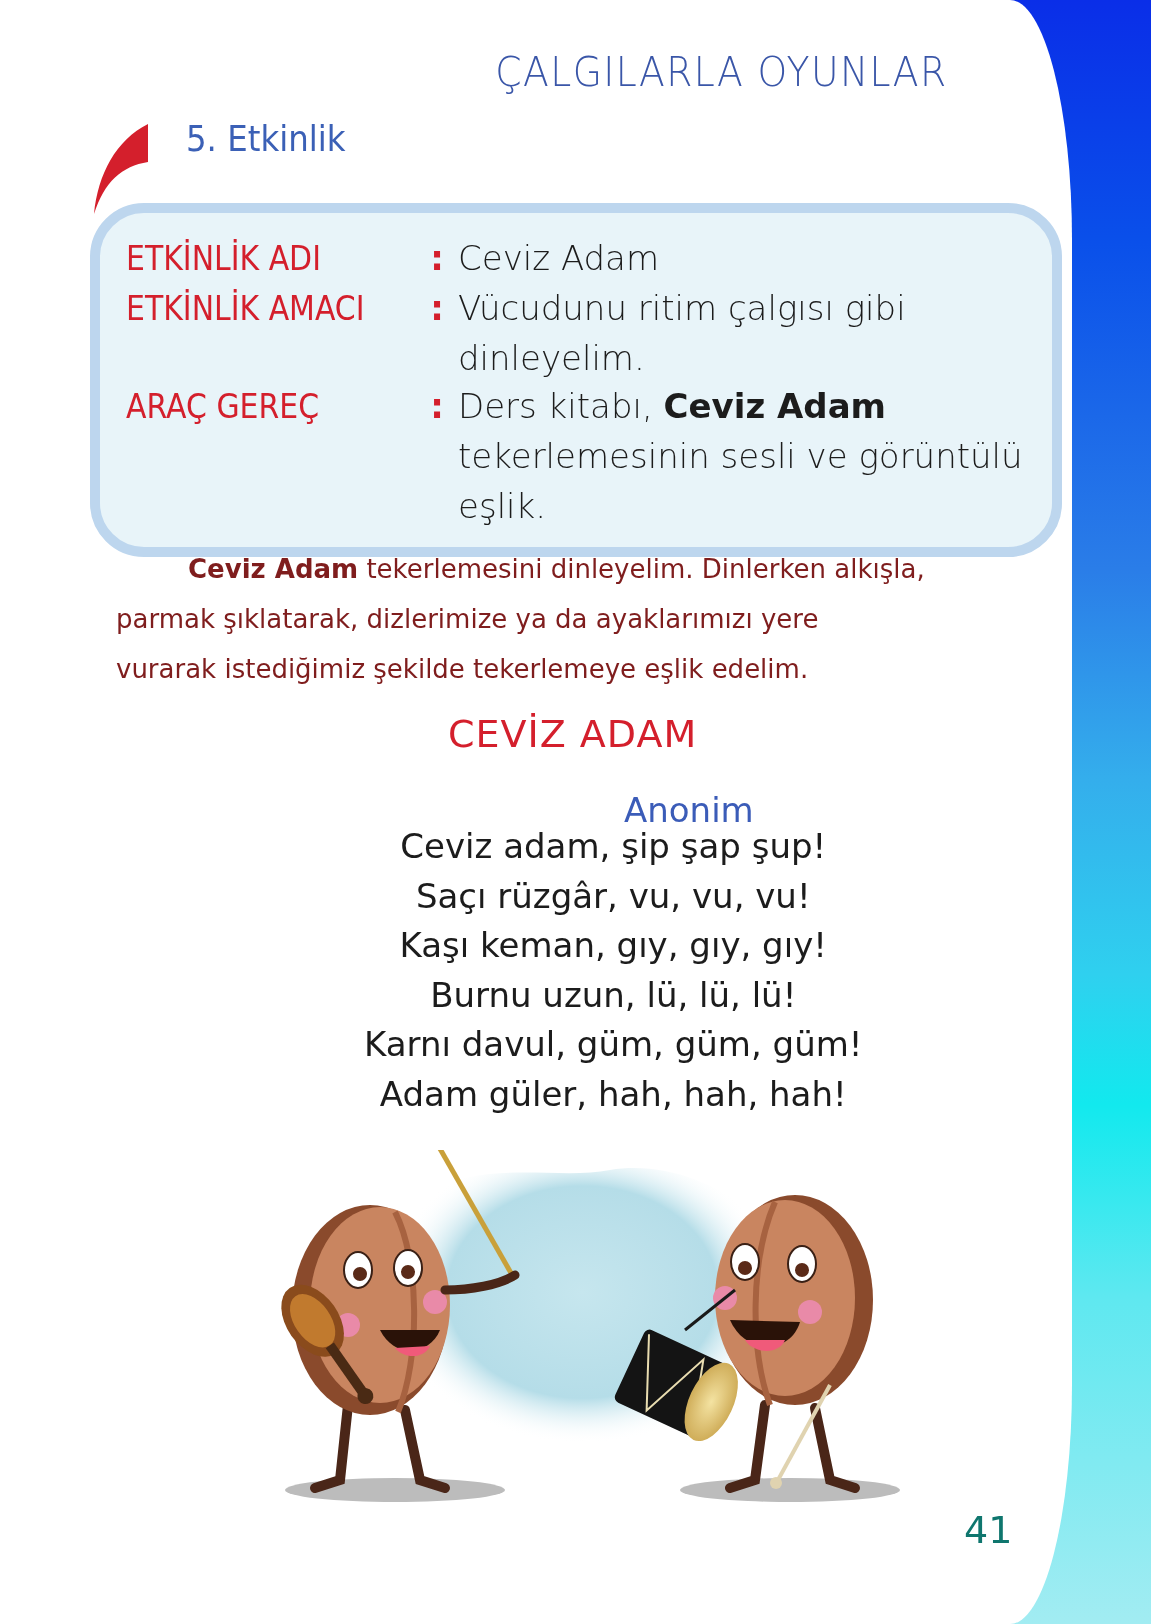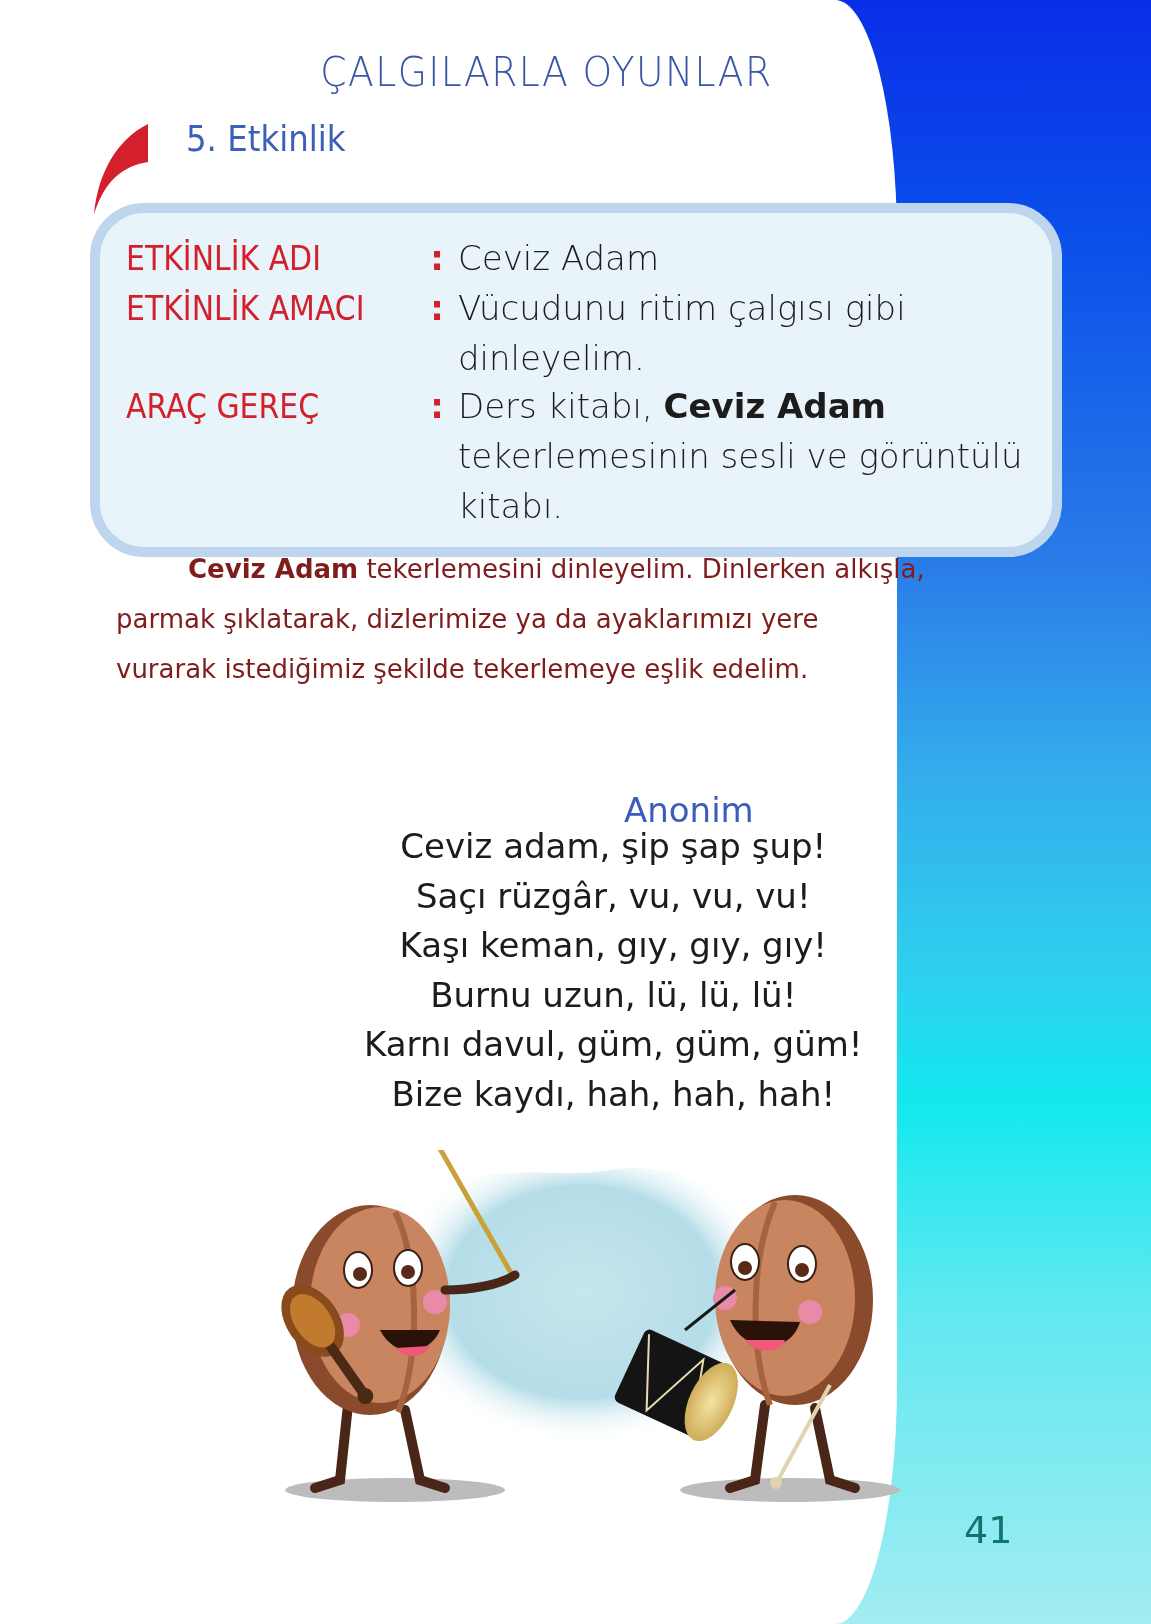--- a/index.html
+++ b/index.html
@@ -6,21 +6,21 @@
   html, body { width: 1151px; height: 1624px; overflow: hidden; }
   body {
     position: relative;
     background: linear-gradient(180deg, #0a2ee8 0%, #0a50ea 15%, #2a7de8 35%, #34aeec 48%, #2fd0ef 60%, #12e9ee 68%, #5fe8f0 80%, #a2ecf2 100%);
     font-family: "DejaVu Sans", sans-serif;
     color: #1b1b1b;
   }
   .page {
     position: absolute;
     left: 0; top: 0;
-    width: 897px; height: 1624px;
+    width: 1072px; height: 1624px;
     background: #ffffff;
     border-top-right-radius: 62px 240px;
     border-bottom-right-radius: 62px 240px;
   }
   .header-title {
     position: absolute;
     right: 124px; top: 48px;
     font-family: "DejaVu Sans", sans-serif;
     font-weight: 300;
     font-size: 41px;
@@ -155,40 +155,41 @@
         <span>Vücudunu ritim çalgısı gibi</span>
         <span>dinleyelim.</span>
       </div>
     </div>
     <div class="info-row" style="top: 168px;">
       <div class="info-label">ARAÇ GEREÇ</div>
       <div class="info-colon">:</div>
       <div class="info-value">
         <span><i style="font-style:normal">Ders kitabı, </i><b class="bold">Ceviz Adam</b></span>
         <span>tekerlemesinin sesli ve görüntülü</span>
-        <span>kitabı.</span>
+        <span>eşlik.</span>
       </div>
     </div>
   </div>
 
   <div class="intro">
     <span class="line indent"><b class="bold">Ceviz Adam</b><span> tekerlemesini dinleyelim. Dinlerken alkışla,</span></span>
     <span class="line">parmak şıklatarak, dizlerimize ya da ayaklarımızı yere</span>
     <span class="line">vurarak istediğimiz şekilde tekerlemeye eşlik edelim.</span>
   </div>
 
+  <div class="poem-title">CEVİZ ADAM</div>
   <div class="poem-author">Anonim</div>
 
   <div class="poem">
     <span class="verse">Ceviz adam, şip şap şup!</span>
     <span class="verse">Saçı rüzgâr, vu, vu, vu!</span>
     <span class="verse">Kaşı keman, gıy, gıy, gıy!</span>
     <span class="verse">Burnu uzun, lü, lü, lü!</span>
     <span class="verse">Karnı davul, güm, güm, güm!</span>
-    <span class="verse">Bize kaydı, hah, hah, hah!</span>
+    <span class="verse">Adam güler, hah, hah, hah!</span>
   </div>
 
   <svg class="illustration" viewBox="0 0 700 370">
     <defs>
       <radialGradient id="wc" cx="50%" cy="45%" r="55%">
         <stop offset="0%" stop-color="#c6e6ee"></stop>
         <stop offset="70%" stop-color="#b5dde8"></stop>
         <stop offset="100%" stop-color="#ffffff" stop-opacity="0"></stop>
       </radialGradient>
       <radialGradient id="drumhead" cx="50%" cy="50%" r="60%">

